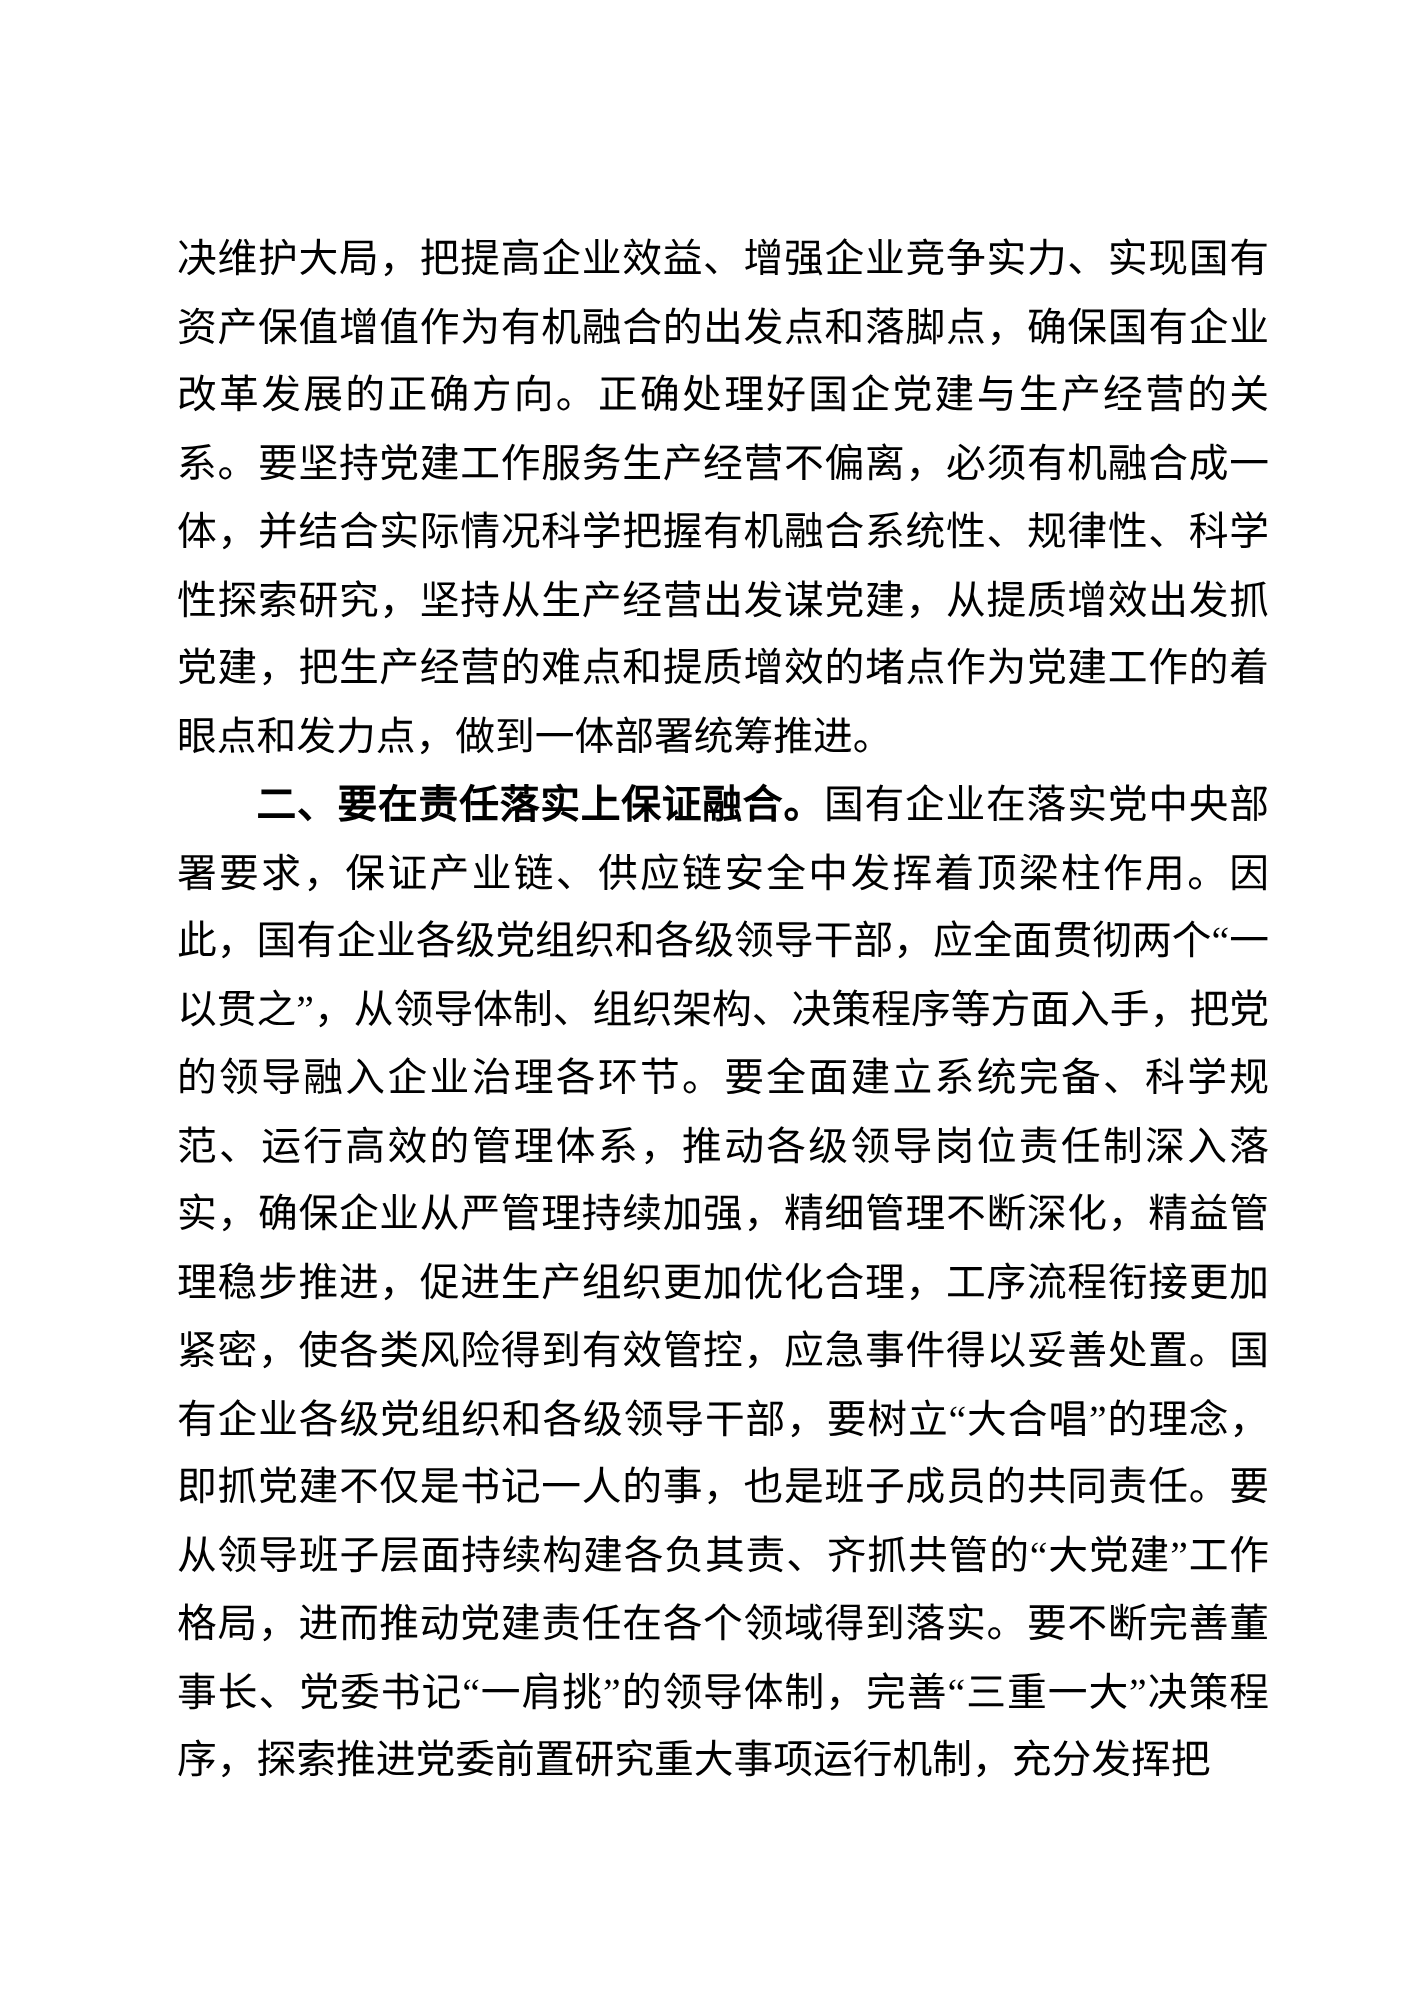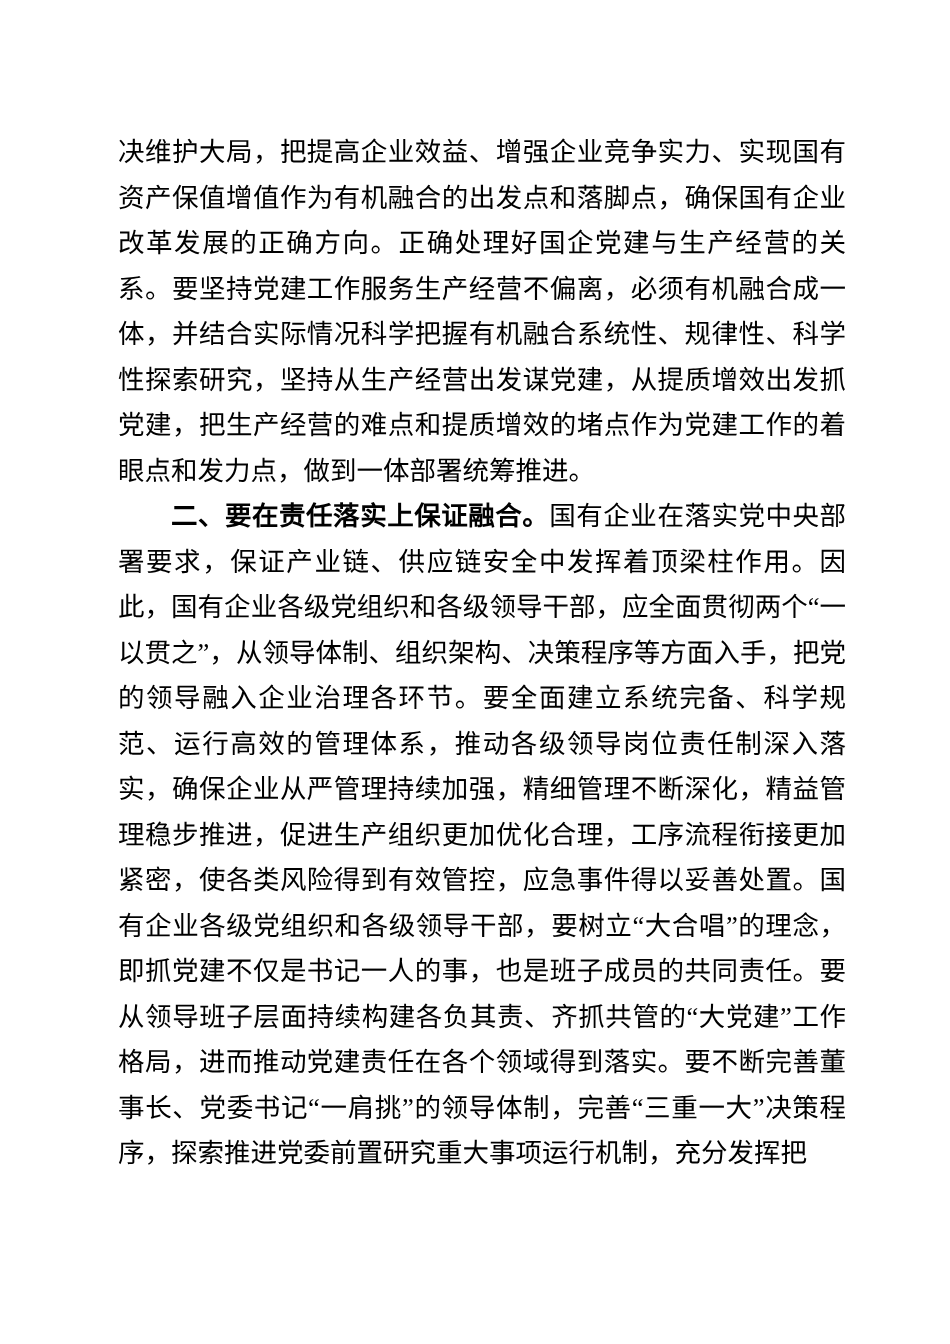--- a/index.html
+++ b/index.html
@@ -6,20 +6,21 @@
     margin: 0;
     padding: 0;
     background: #ffffff;
   }
   .page {
     position: relative;
     width: 950px;
     height: 1260px;
     background: #ffffff;
     overflow: hidden;
+    margin-top: 20px;
   }
   .text-block {
     position: absolute;
     left: 118px;
     top: 130px;
     width: 728px;
     color: #000000;
     font-family: "Liberation Serif", "DejaVu Serif", serif;
     font-size: 26.5px;
     line-height: 45.5px;

